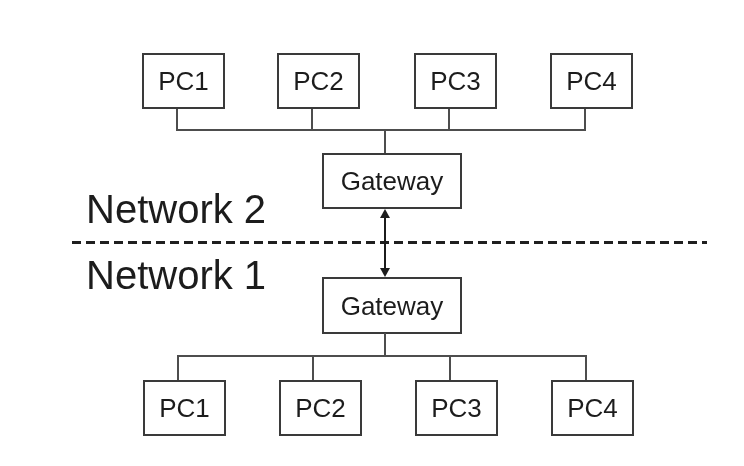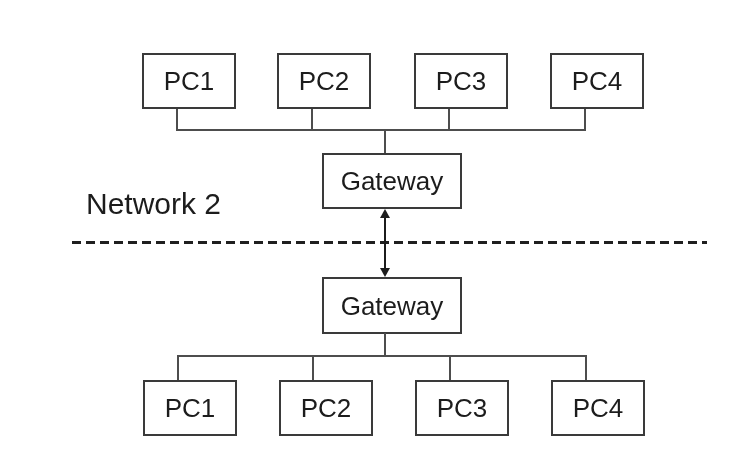--- a/index.html
+++ b/index.html
@@ -21,30 +21,30 @@
     border: 2px solid #3a3a3a;
     box-sizing: border-box;
     display: flex;
     align-items: center;
     justify-content: center;
     color: #1c1c1c;
     font-size: 26px;
     line-height: 1;
     white-space: nowrap;
   }
-  .pc-box { width: 94px; height: 56px; }
+  .pc-box { width: 83px; height: 56px; }
   .gw-box { width: 140px; height: 56px; }
   .line {
     position: absolute;
     background: #4d4d4d;
   }
   .net-label {
     position: absolute;
     color: #1c1c1c;
-    font-size: 30px;
+    font-size: 40px;
     line-height: 1;
     white-space: nowrap;
   }
   .divider {
     position: absolute;
     left: 72px;
     top: 241px;
     width: 635px;
     height: 3px;
     background: repeating-linear-gradient(to right, #1f1f1f 0px, #1f1f1f 9px, transparent 9px, transparent 14px);
@@ -100,20 +100,21 @@
 
   <div class="line" style="left:176px; top:129px; width:410px; height:2px;"></div>
 
   <div class="line" style="left:384px; top:129px; width:2px; height:26px;"></div>
 
   <div class="box gw-box" style="left:322px; top:153px;">
     <span>Gateway</span>
   </div>
 
   <div class="net-label" style="left:86px; top:189px;">Network 2</div>
+  <div class="net-label" style="left:86px; top:255px;">Network 1</div>
 
   <div class="divider"></div>
 
   <div class="arrow-shaft"></div>
   <div class="tri tri-up"></div>
   <div class="tri tri-down"></div>
 
   <div class="box gw-box" style="left:322px; top:277px; height:57px;">
     <span>Gateway</span>
   </div>

